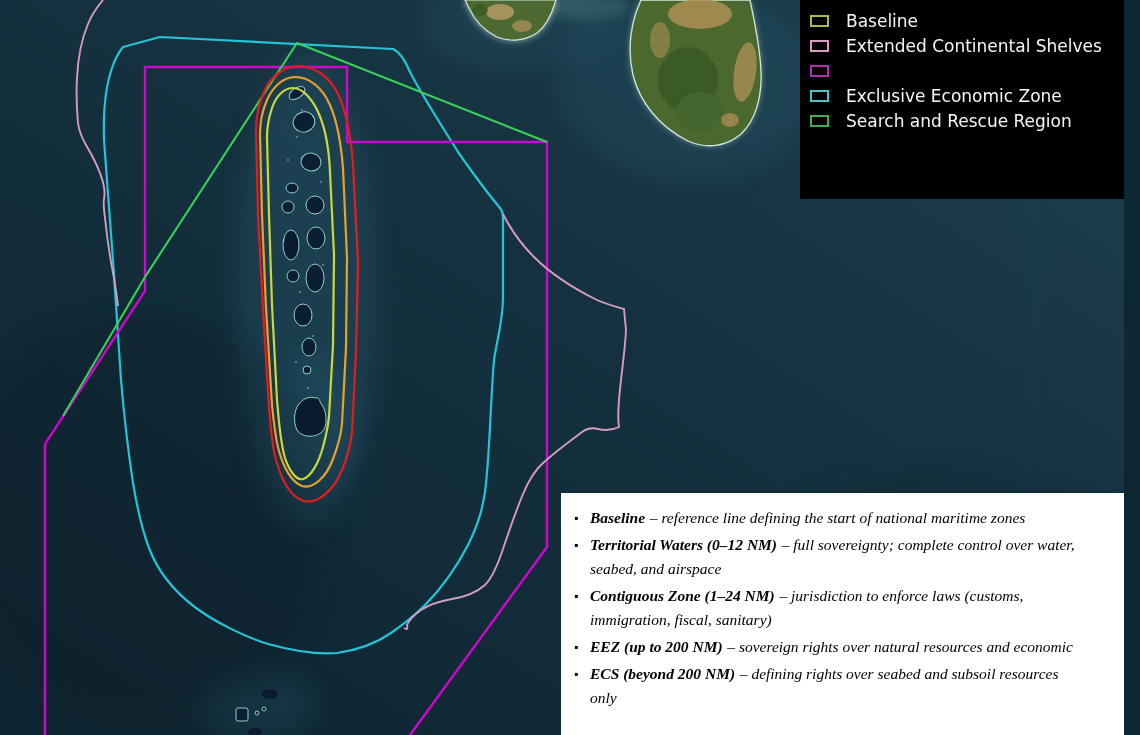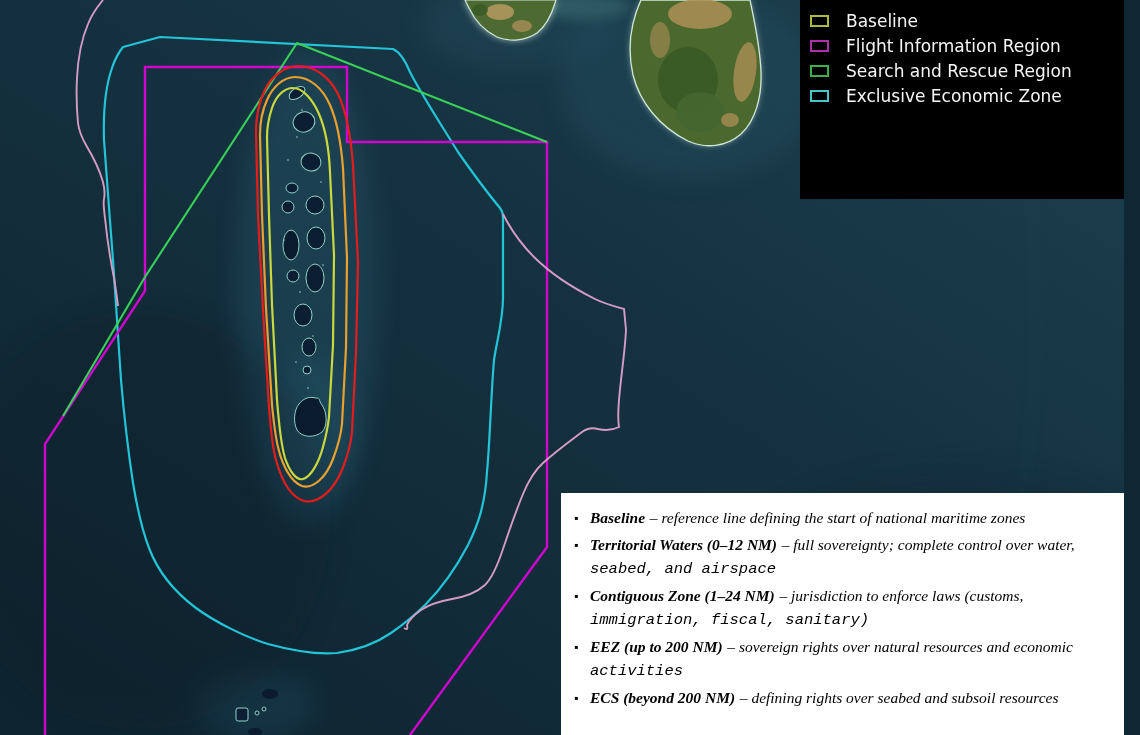--- a/index.html
+++ b/index.html
@@ -25,21 +25,21 @@
 
   
   #infobox{position:absolute;left:561px;top:493px;width:579px;height:242px;
            background:#ffffff;box-sizing:border-box;padding:13px 6px 0 14px;
            font-family:"Liberation Serif",serif;font-style:italic;color:#000;}
   #infobox ul{list-style:none;margin:0;padding:0;}
   #infobox li{position:relative;padding-left:15px;margin-bottom:3px;
               font-size:15.5px;line-height:24px;}
   .blt{position:absolute;left:-1px;top:0;font-style:normal;font-size:12px;line-height:24px;}
   .term{font-weight:700;margin-right:.30em;}
-  .cont{display:block;font-family:Liberation Mono, monospace;}
+  .cont{display:block;}
 </style>
 </head>
 <body>
 
 <div id="stage">
 
 <svg id="map-svg" width="1140" height="735" viewBox="0 0 1140 735">
   <defs>
     <linearGradient id="oceanGrad" x1="100%" y1="0%" x2="0%" y2="100%">
       <stop offset="0%" stop-color="#1d4150"></stop>
@@ -186,46 +186,49 @@
            L333,345 L334,255 L330,172
            C329,148 325,128 319,114 C313,100 303,88 293,88 Z" fill="none" stroke="#c9d83c" stroke-width="2.2"></path>
 </svg>
 
 <div id="legend">
   <div class="lg-row">
     <span class="sw sw0"></span>
     <span class="lg-label">Baseline</span>
   </div>
   <div class="lg-row">
+    <span class="sw sw2"></span>
+    <span class="lg-label">Extended Continental Shelves</span>
+  </div>
+  <div class="lg-row">
     <span class="sw sw3"></span>
-    <span class="lg-label">Flight Information Region</span>
+  </div>
+  <div class="lg-row">
+    <span class="sw sw4"></span>
+    <span class="lg-label">Exclusive Economic Zone</span>
   </div>
   <div class="lg-row">
     <span class="sw sw5"></span>
     <span class="lg-label">Search and Rescue Region</span>
   </div>
-  <div class="lg-row">
-    <span class="sw sw4"></span>
-    <span class="lg-label">Exclusive Economic Zone</span>
-  </div>
 </div>
 
 <div id="infobox">
   <ul>
     <li>
       <span class="blt">▪</span><span class="term">Baseline</span><span class="desc">– reference line defining the start of national maritime zones</span><span class="desc cont"></span>
     </li>
     <li>
       <span class="blt">▪</span><span class="term">Territorial Waters (0–12 NM)</span><span class="desc">– full sovereignty; complete control over water,</span><span class="desc cont">seabed, and airspace</span>
     </li>
     <li>
       <span class="blt">▪</span><span class="term">Contiguous Zone (1–24 NM)</span><span class="desc">– jurisdiction to enforce laws (customs,</span><span class="desc cont">immigration, fiscal, sanitary)</span>
     </li>
     <li>
-      <span class="blt">▪</span><span class="term">EEZ (up to 200 NM)</span><span class="desc">– sovereign rights over natural resources and economic</span><span class="desc cont">activities</span>
-    </li>
-    <li>
-      <span class="blt">▪</span><span class="term">ECS (beyond 200 NM)</span><span class="desc">– defining rights over seabed and subsoil resources</span>
+      <span class="blt">▪</span><span class="term">EEZ (up to 200 NM)</span><span class="desc">– sovereign rights over natural resources and economic</span>
+    </li>
+    <li>
+      <span class="blt">▪</span><span class="term">ECS (beyond 200 NM)</span><span class="desc">– defining rights over seabed and subsoil resources</span><span class="desc cont">only</span>
     </li>
   </ul>
 </div>
 
 </div>
 
 </body></html>

